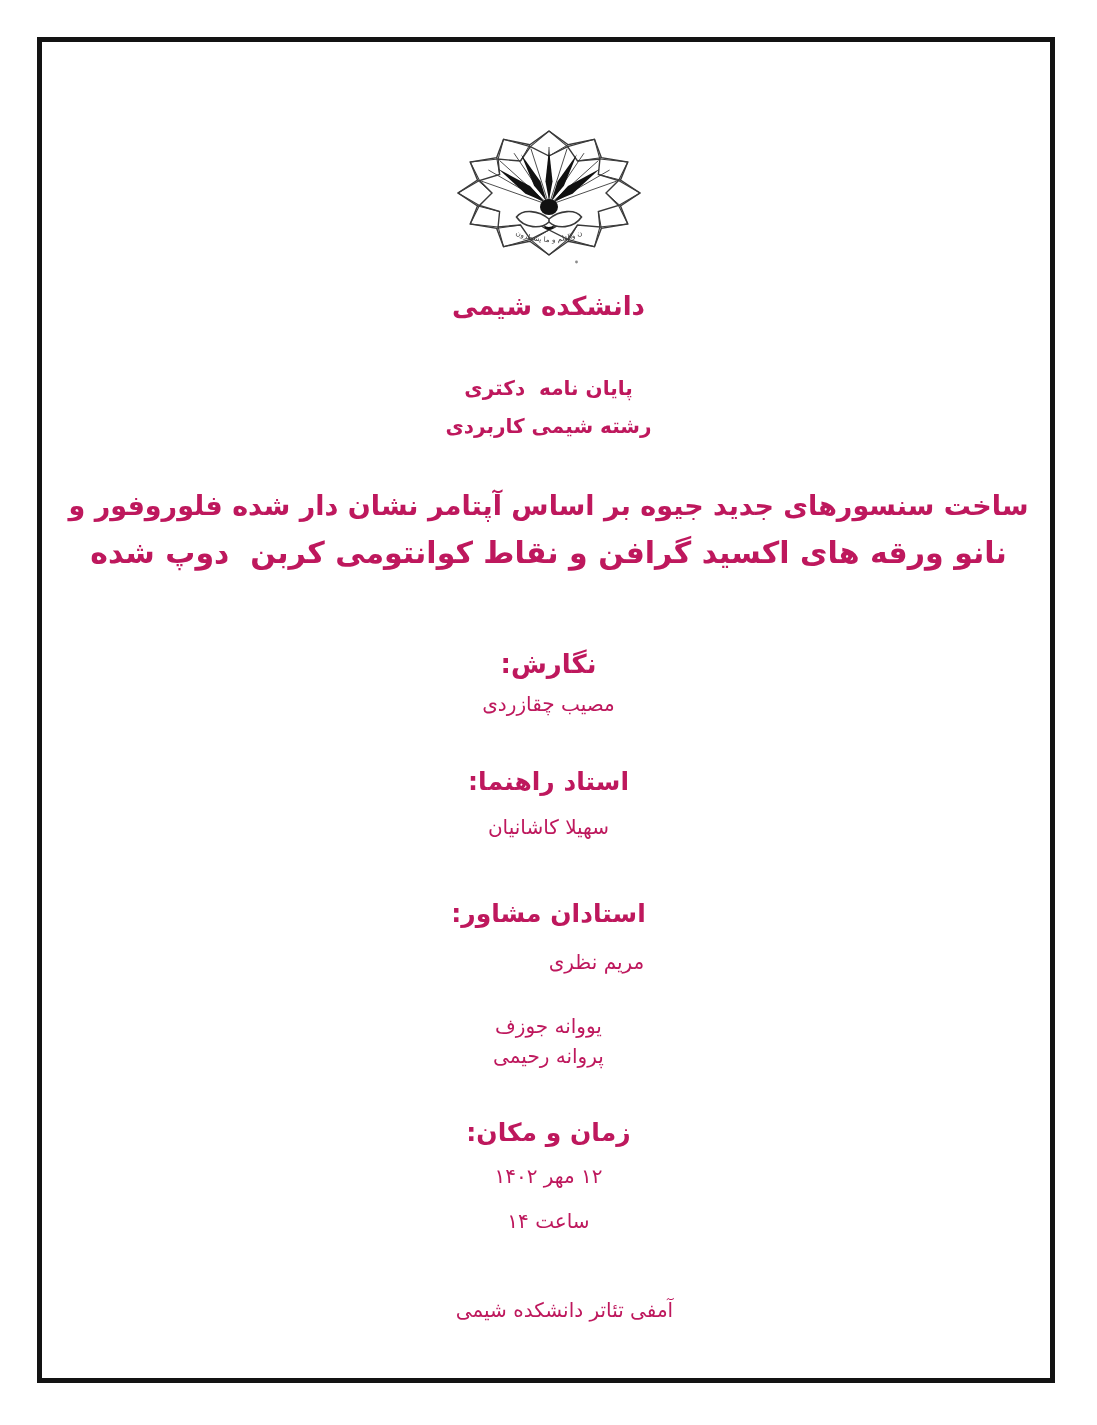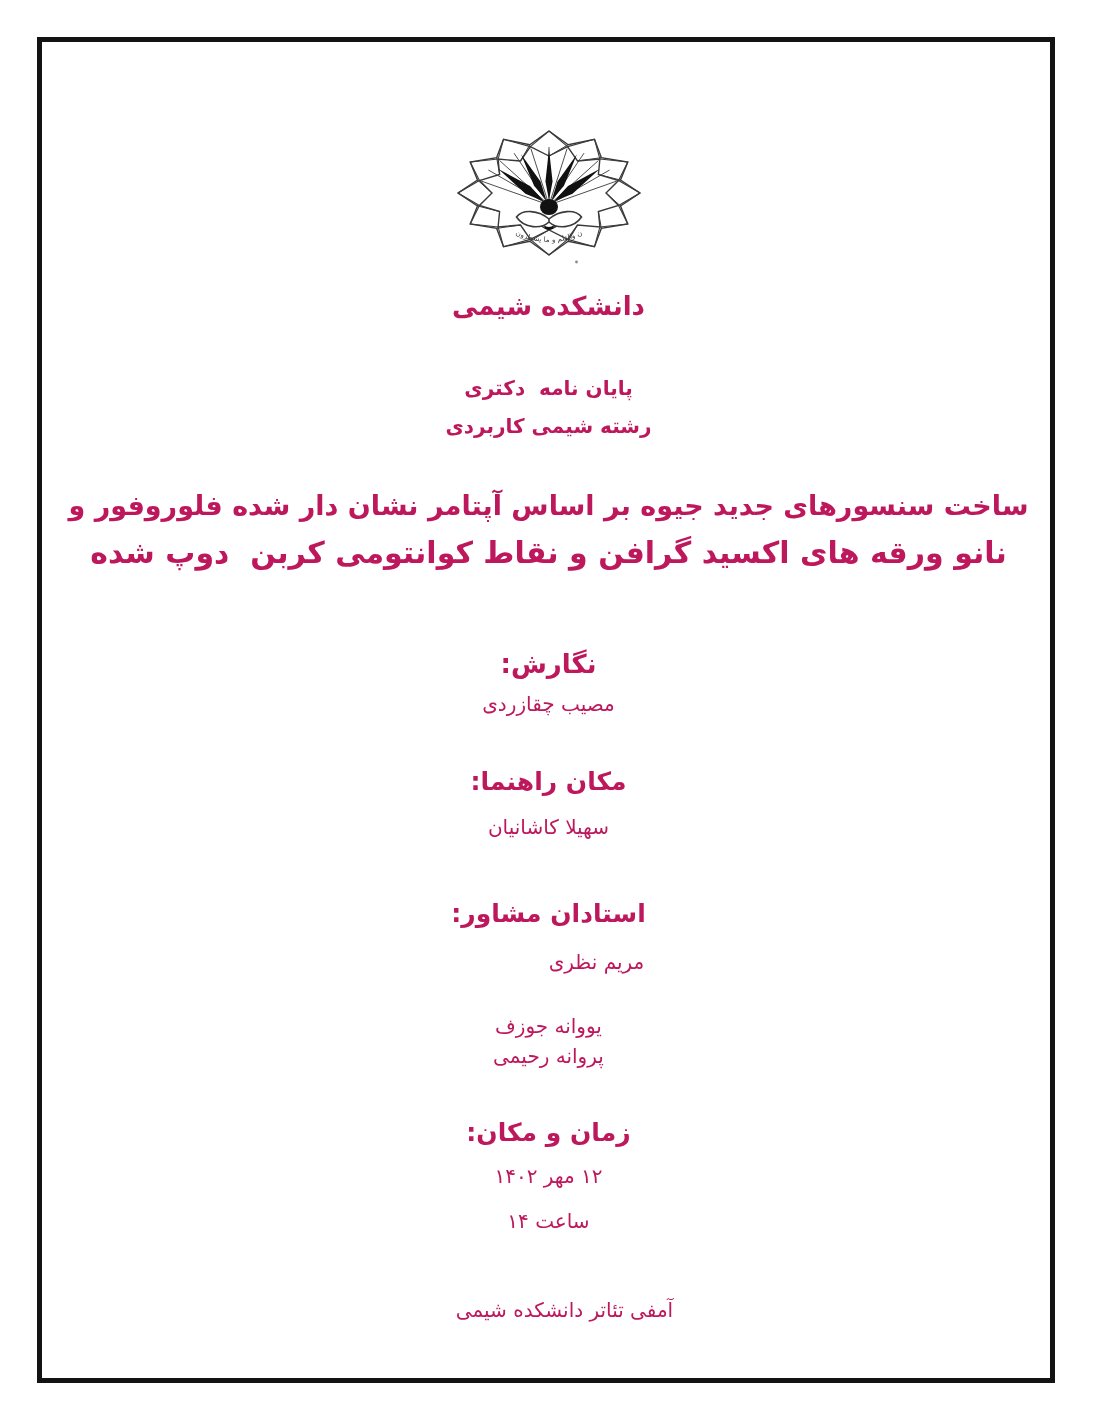--- a/index.html
+++ b/index.html
@@ -113,21 +113,21 @@
   </svg>
 </div>
 
 <div class="line b faculty">دانشکده شیمی</div>
 <div class="line b doctype">پایان نامه&nbsp; دکتری</div>
 <div class="line b field">رشته شیمی کاربردی</div>
 <div class="line b title1">ساخت سنسورهای جدید جیوه بر اساس آپتامر نشان دار شده فلوروفور و</div>
 <div class="line b title2">نانو ورقه های اکسید گرافن و نقاط کوانتومی کربن&nbsp; دوپ شده</div>
 <div class="line b authlabel">نگارش:</div>
 <div class="line authname">مصیب چقازردی</div>
-<div class="line b suplabel">مکان راهنما:</div>
+<div class="line b suplabel">استاد راهنما:</div>
 <div class="line supname">سهیلا کاشانیان</div>
 <div class="line b advlabel">استادان مشاور:</div>
 <div class="line adv0">مریم نظری</div>
 <div class="line adv1">یووانه جوزف</div>
 <div class="line adv2">پروانه رحیمی</div>
 <div class="line b whenlabel">زمان و مکان:</div>
 <div class="line dateline">۱۲ مهر ۱۴۰۲</div>
 <div class="line timeline">ساعت ۱۴</div>
 <div class="line venueline">آمفی تئاتر دانشکده شیمی</div>
 

